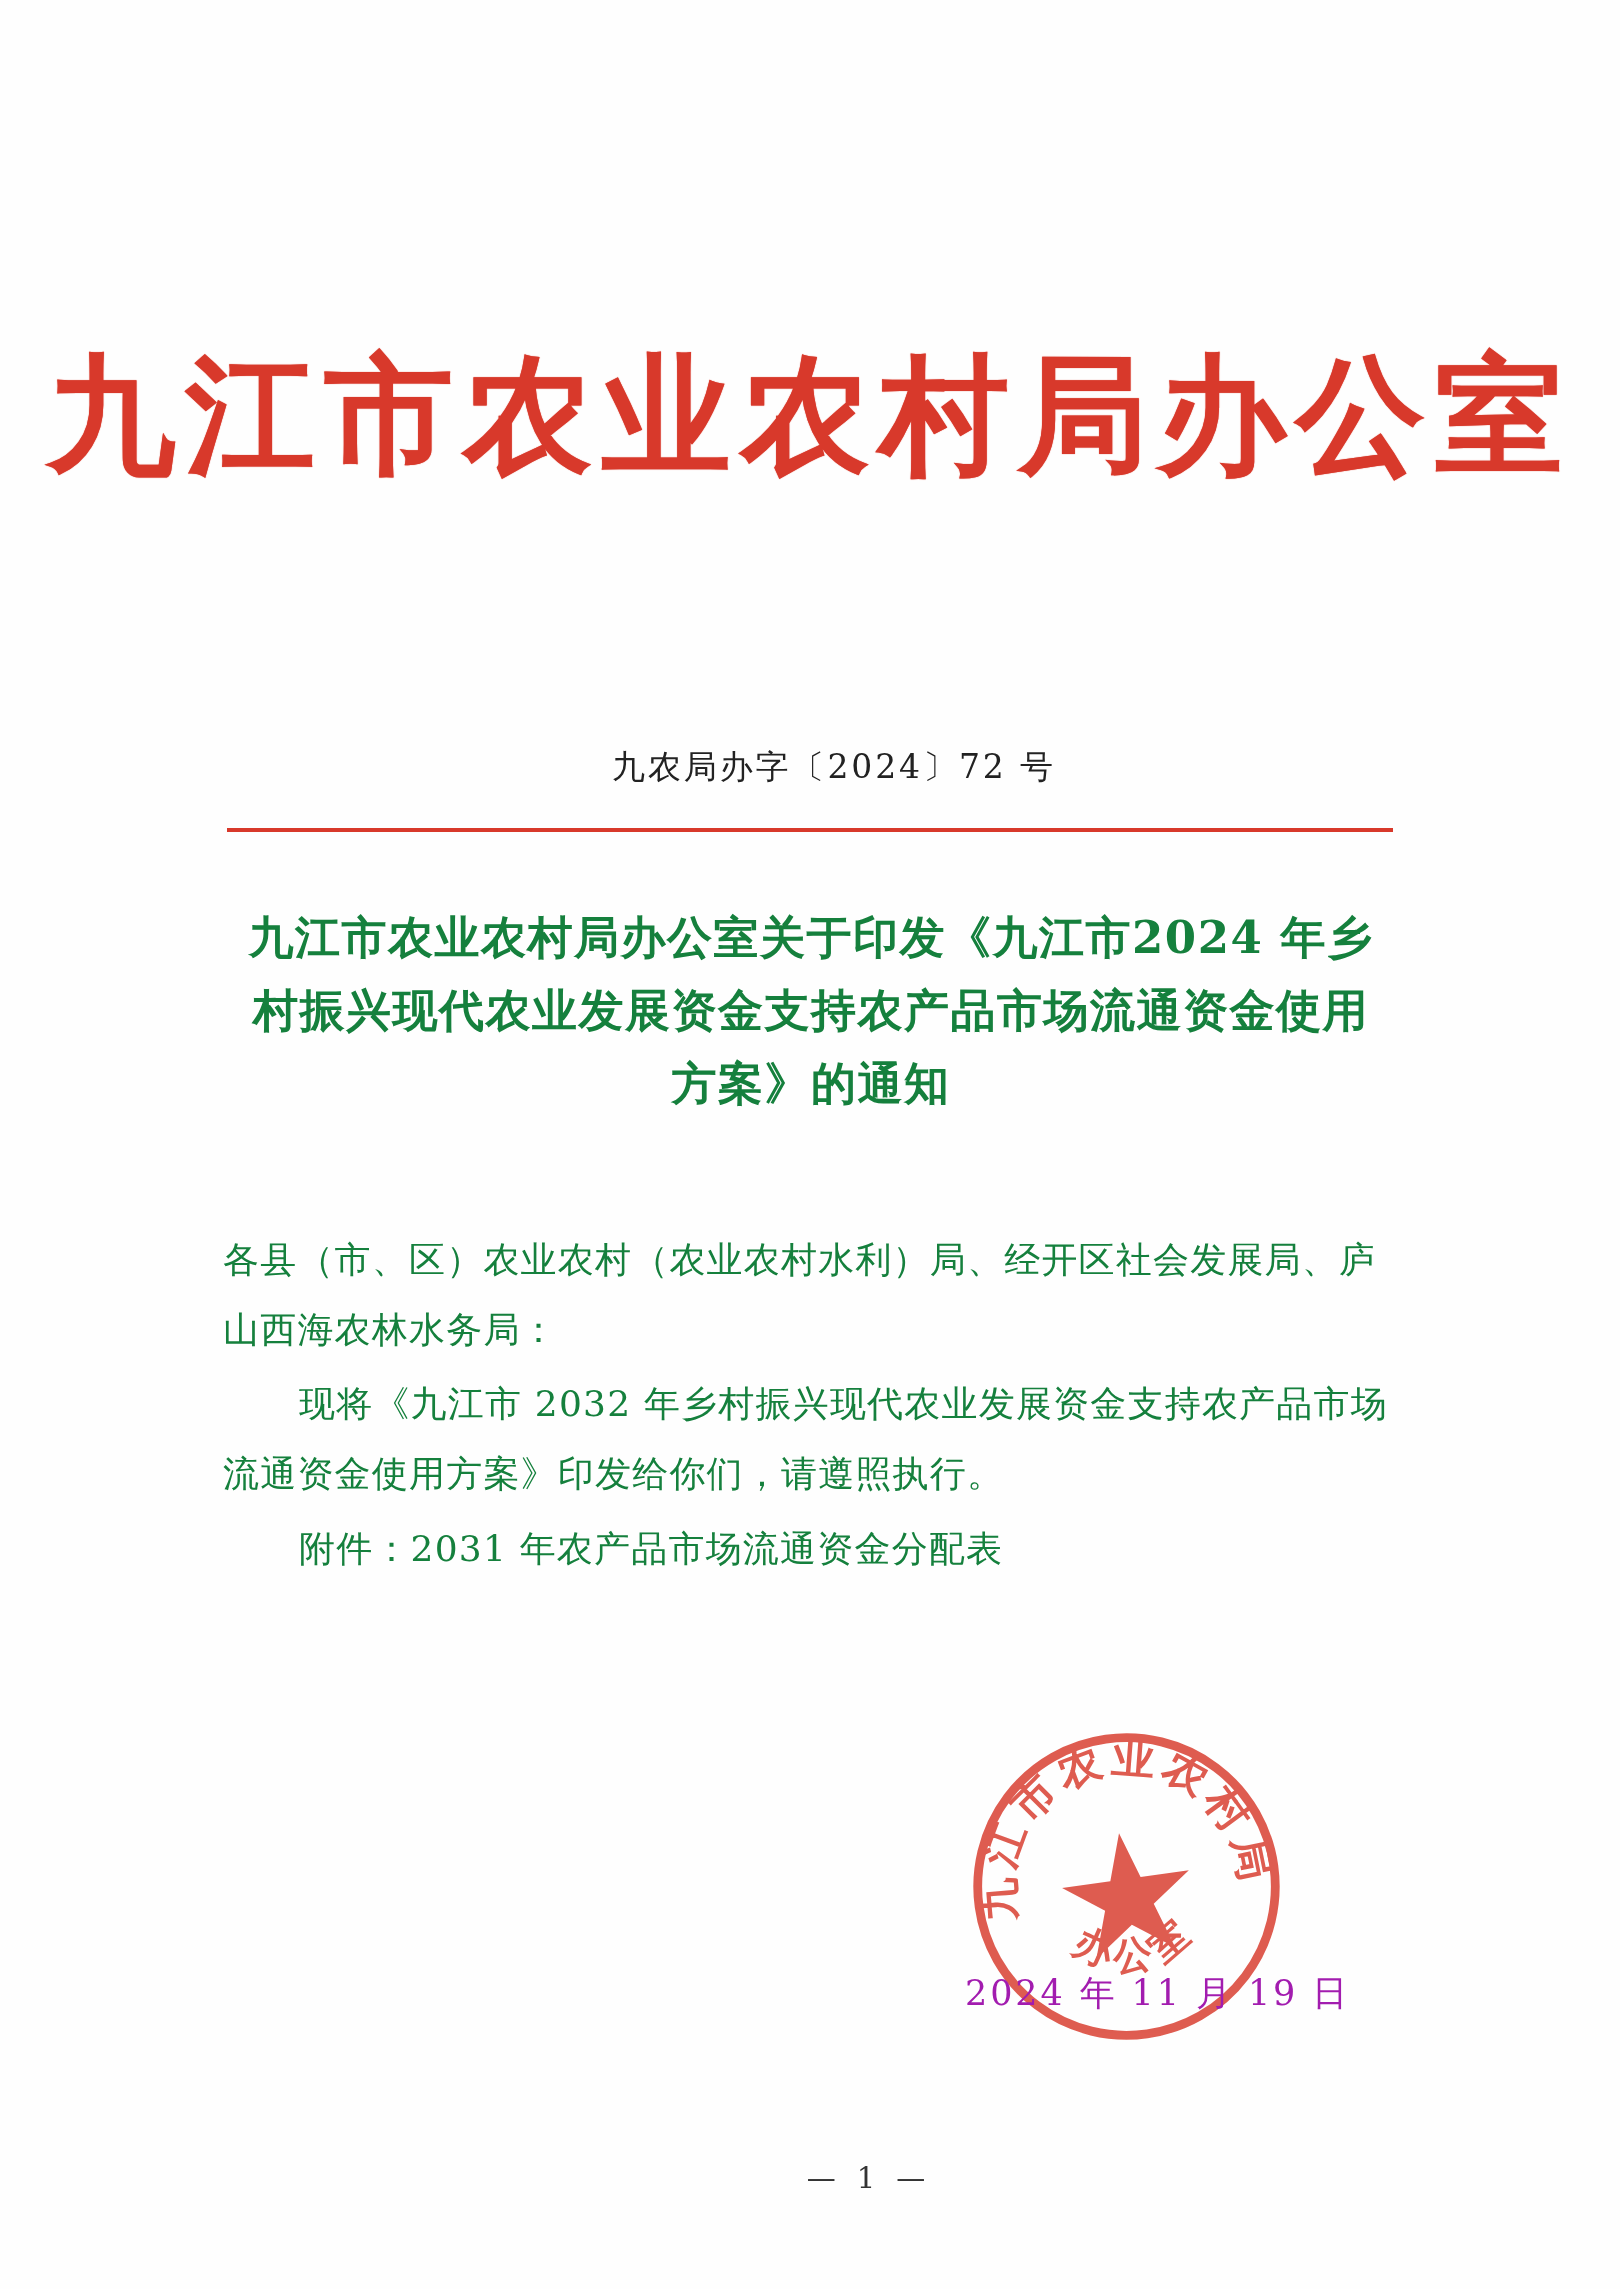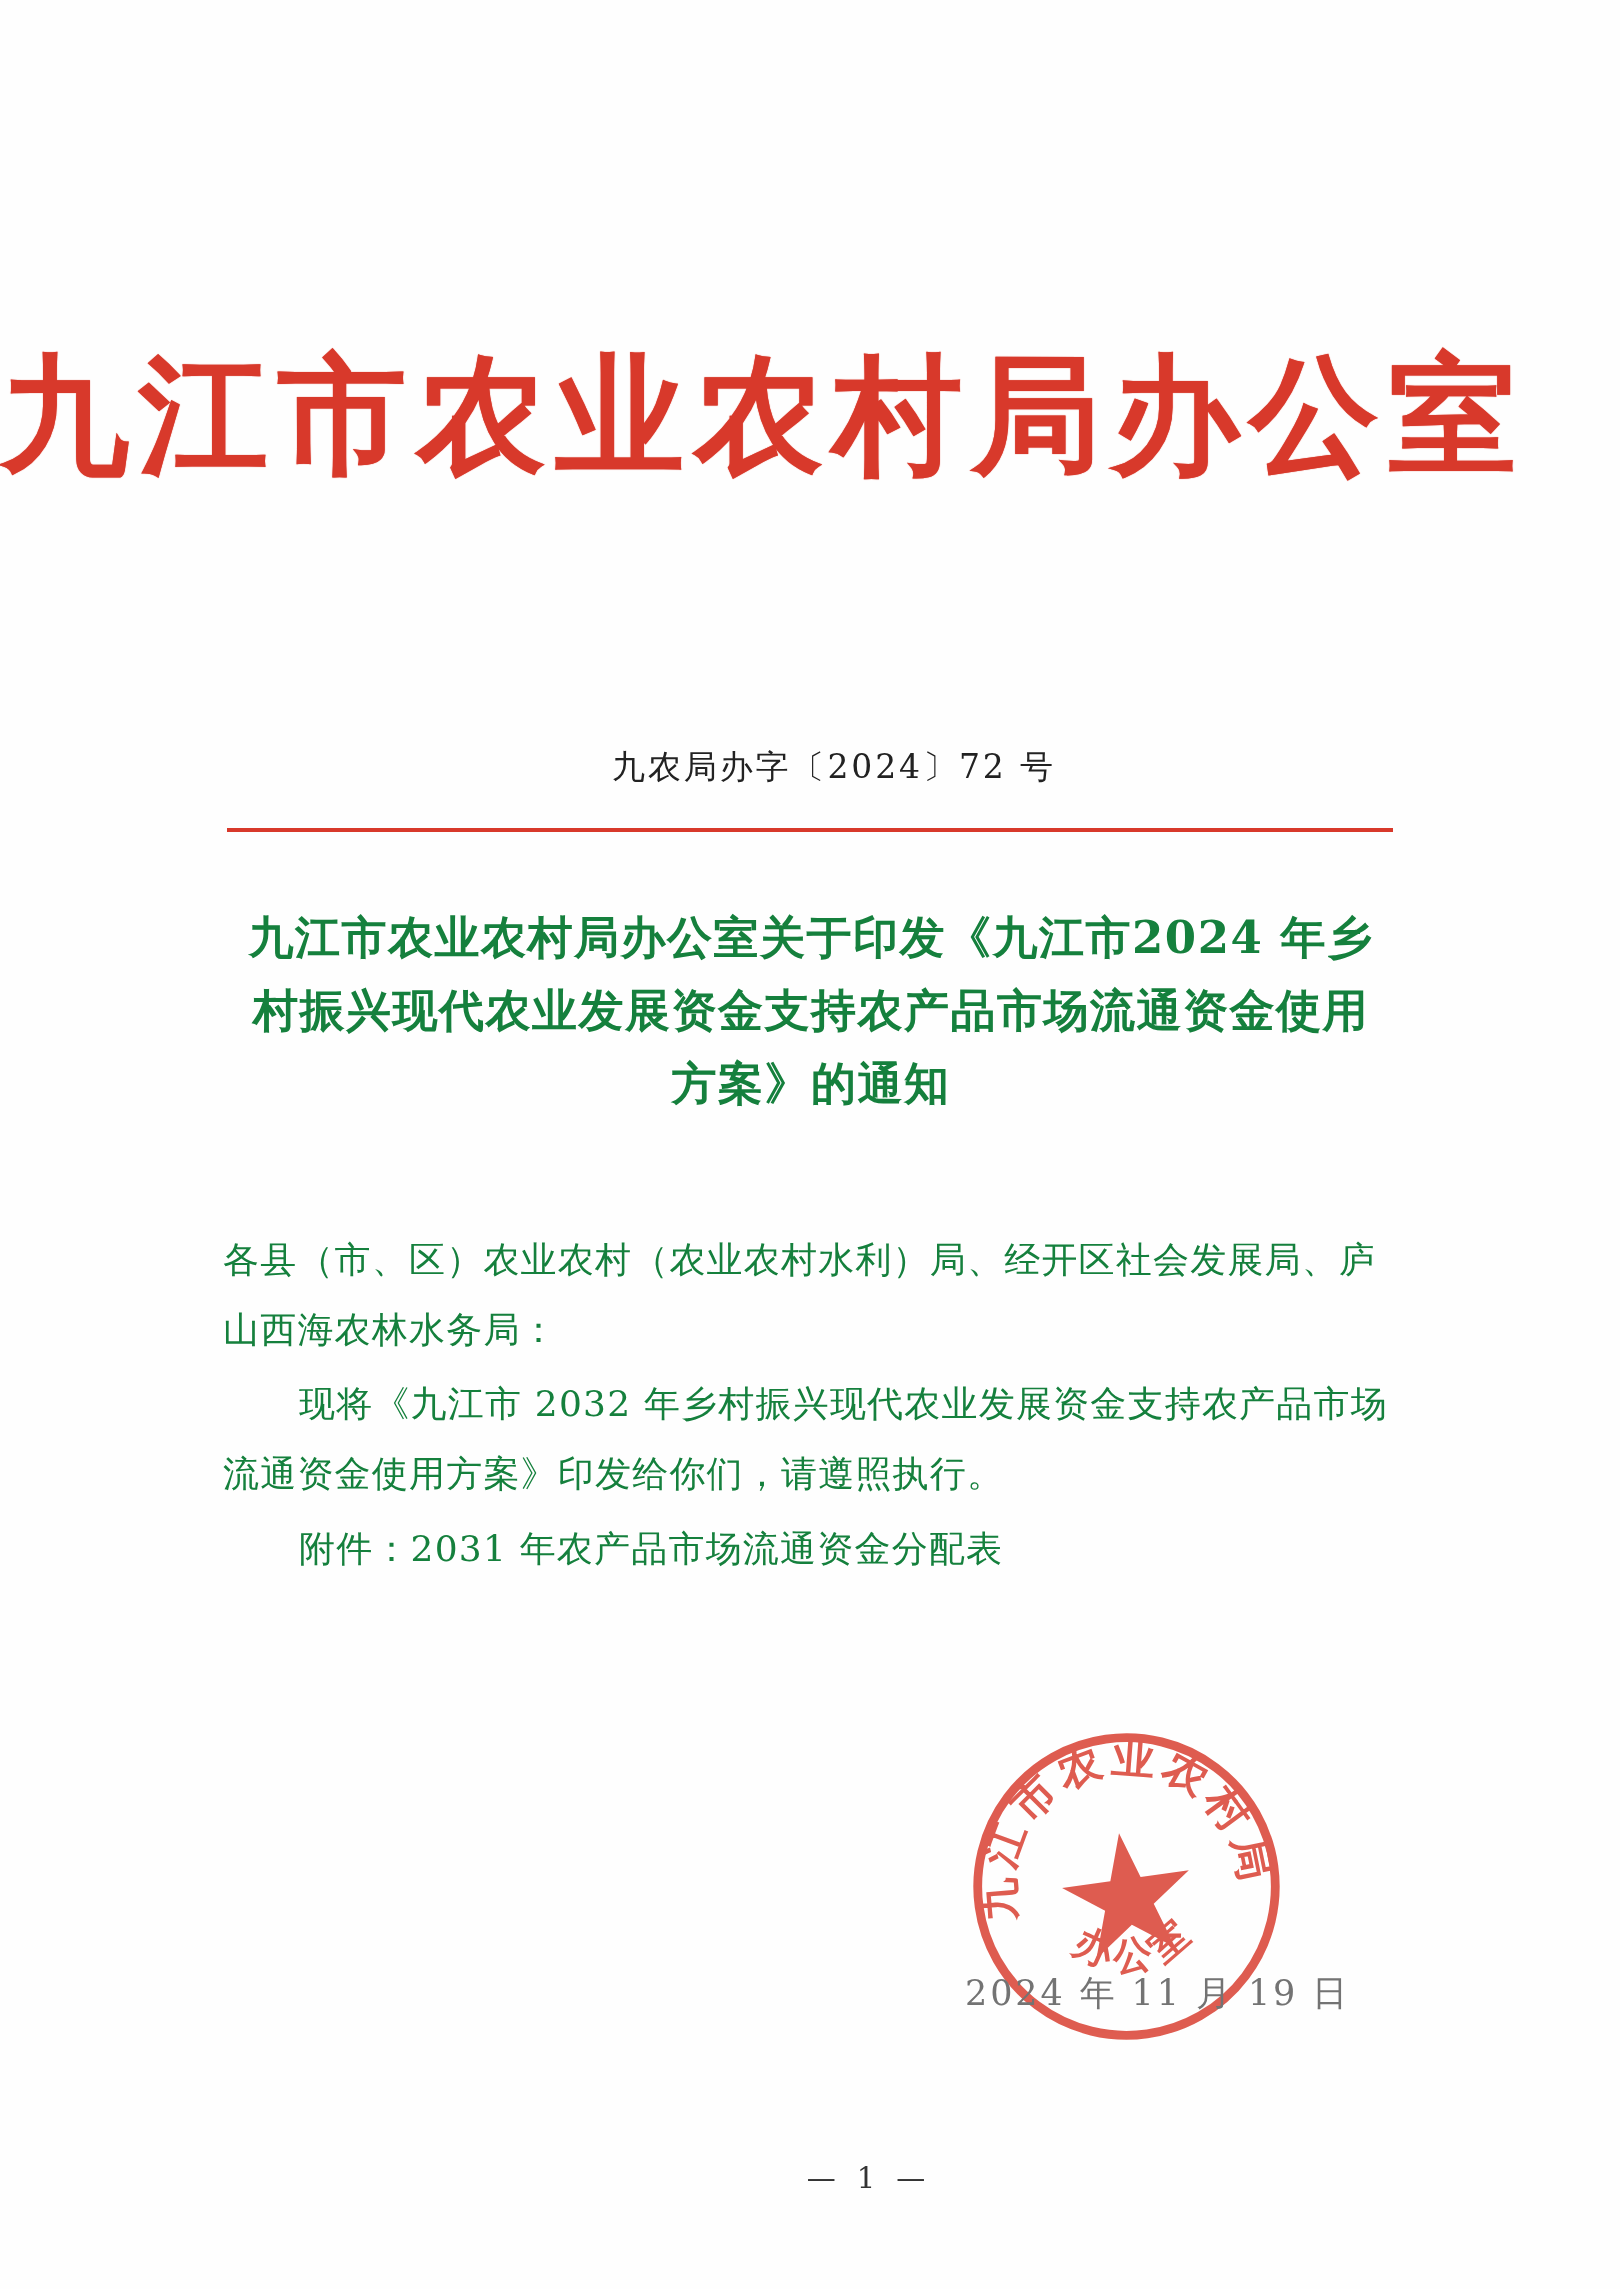--- a/index.html
+++ b/index.html
@@ -19,20 +19,21 @@
     background: #fefefe;
     overflow: hidden;
   }
 
   
   .masthead {
     position: absolute;
     top: 345px;
     left: 0;
     width: 100%;
+    text-align: center;
   }
   .masthead-title {
     display: inline-block;
     font-family: "DejaVu Serif", "Liberation Serif", serif;
     font-weight: 700;
     font-size: 129px;
     line-height: 1.08;
     letter-spacing: 9.8px;
     color: #d8392b;
     text-shadow: 0 0 1px #d8392b;
@@ -106,21 +107,21 @@
   }
   .seal svg { display: block; }
 
   
   .doc-date {
     position: absolute;
     top: 1970px;
     left: 965px;
     font-size: 35px;
     letter-spacing: 2.9px;
-    color: #737373;
+    color: #a21caf;
   }
 
   
   .page-number {
     position: absolute;
     top: 2161px;
     left: 0;
     width: 100%;
     text-align: center;
     font-size: 29px;

